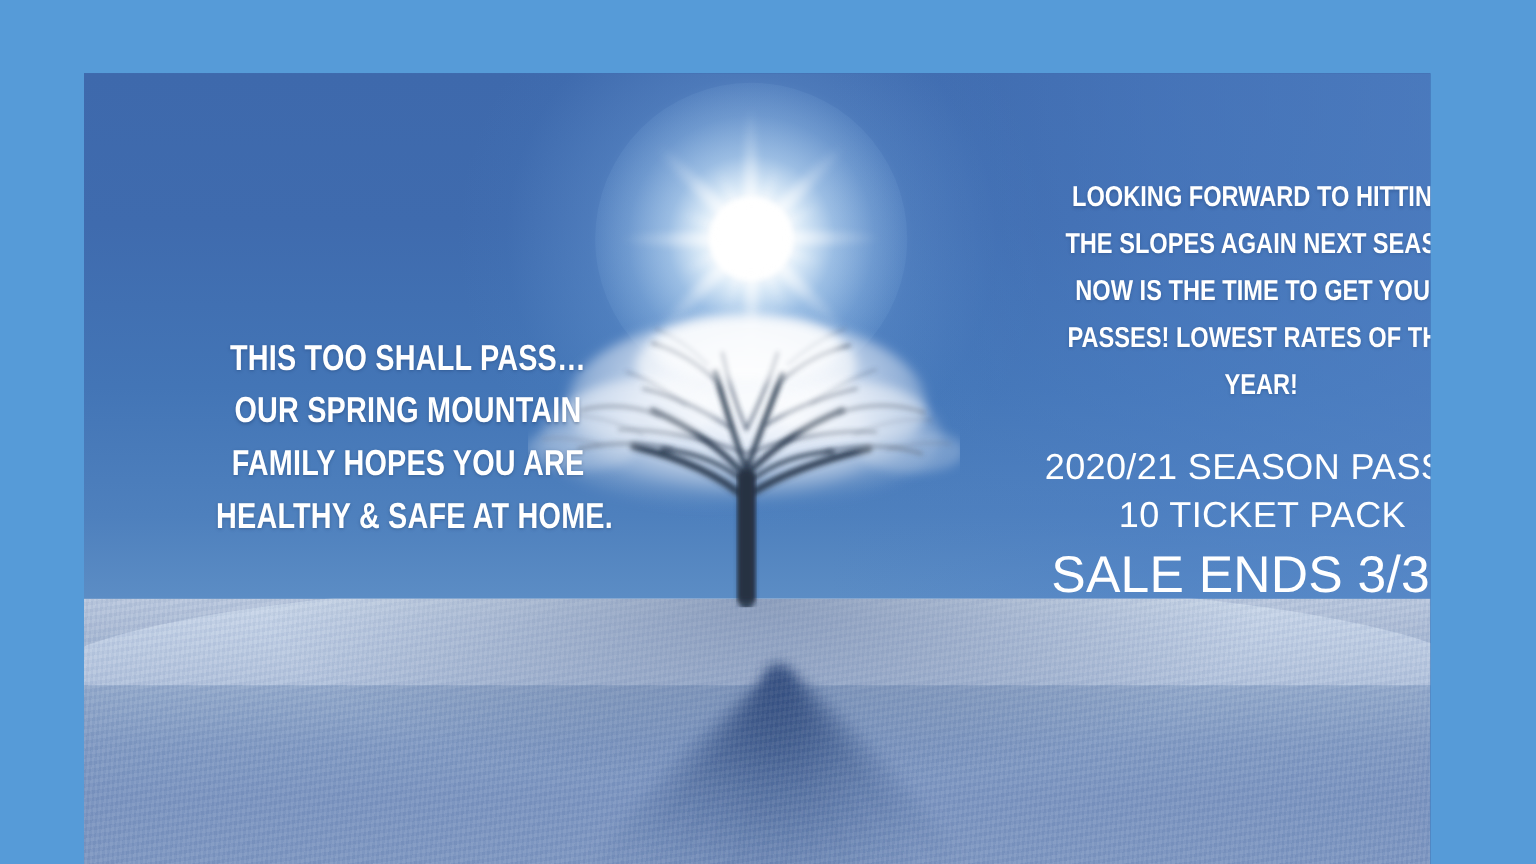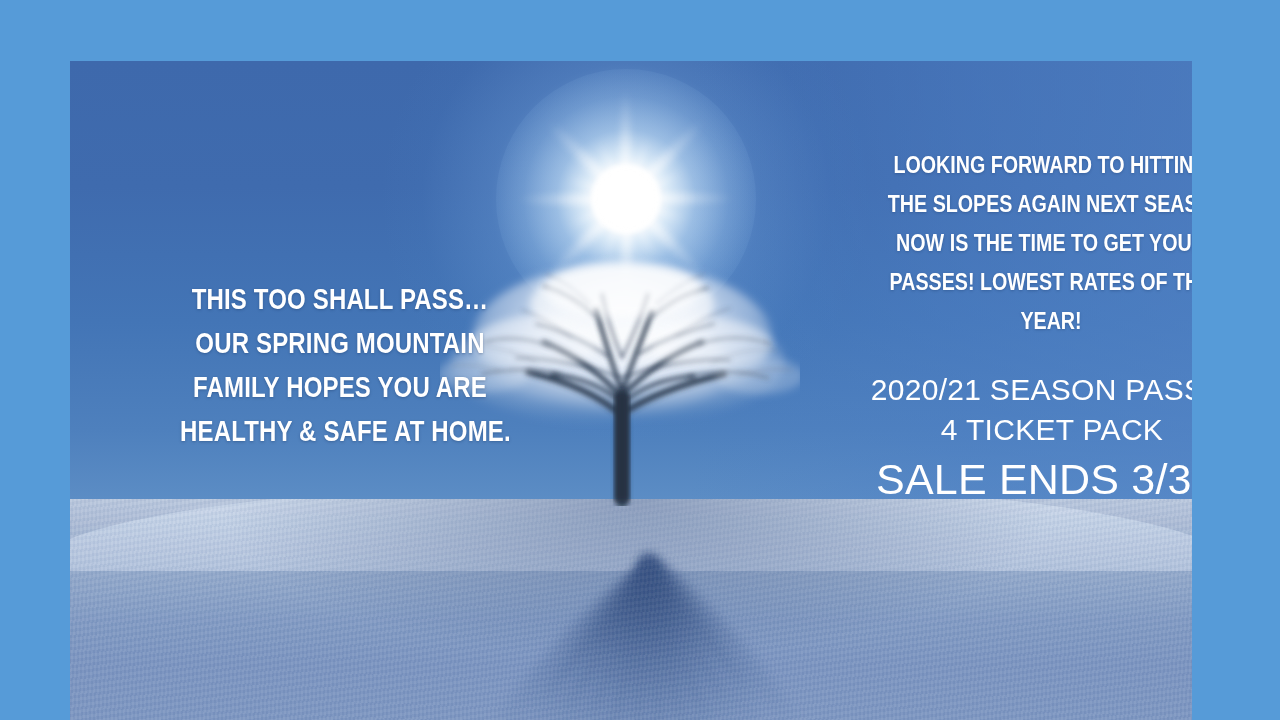--- a/index.html
+++ b/index.html
@@ -343,19 +343,19 @@
     <div class="txt" id="promo-headline">
       <span class="line">LOOKING FORWARD TO HITTING</span>
       <span class="line">THE SLOPES AGAIN NEXT SEASON?</span>
       <span class="line">NOW IS THE TIME TO GET YOUR</span>
       <span class="line">PASSES! LOWEST RATES OF THE</span>
       <span class="line">YEAR!</span>
     </div>
 
     <div class="txt" id="promo-product">
       <span class="line">2020/21 SEASON PASS &amp;</span>
-      <span class="line">4 TICKET PACK</span>
+      <span class="line">10 TICKET PACK</span>
     </div>
 
     <div class="txt" id="promo-deadline">SALE ENDS 3/31!</div>
 
   </div>
 </div>
 
 </body></html>

